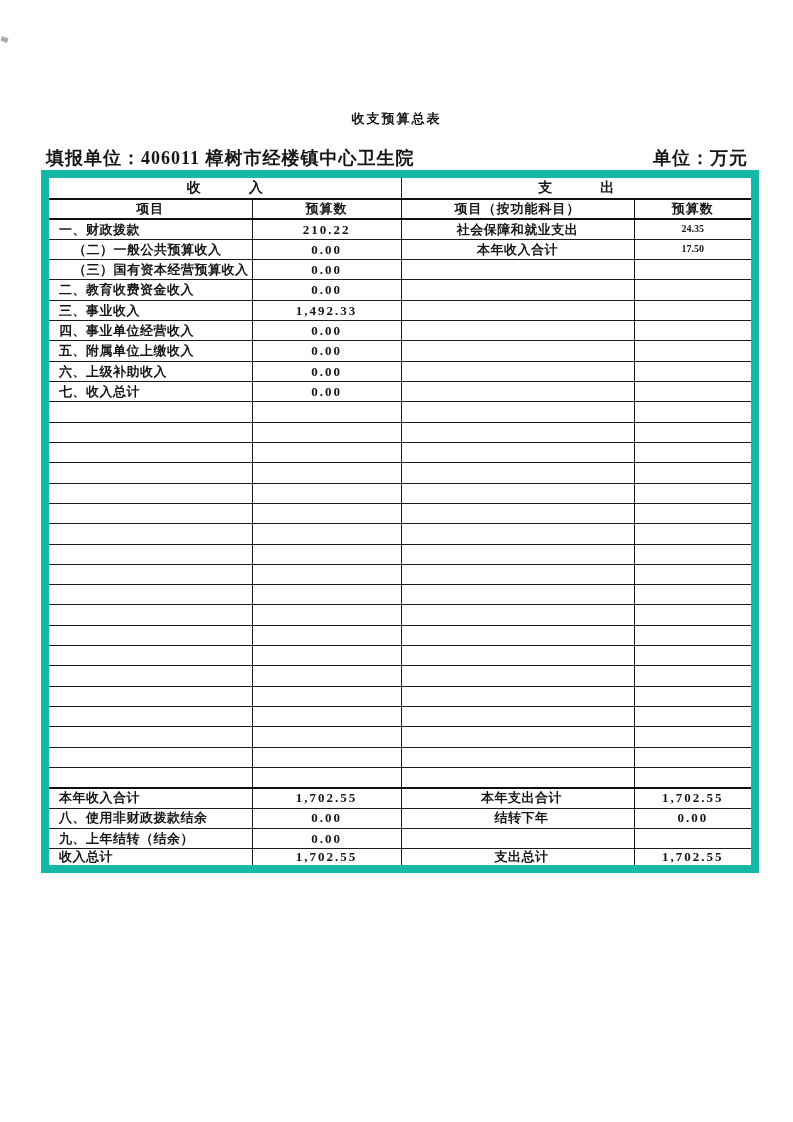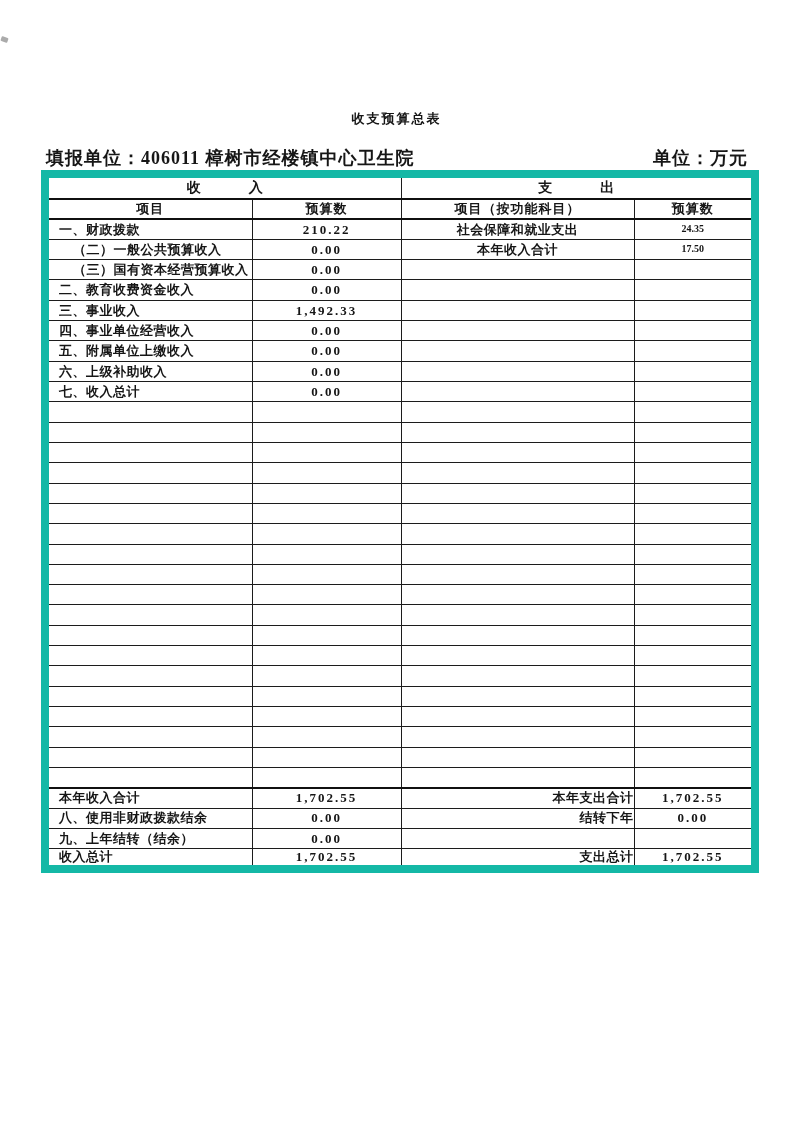--- a/index.html
+++ b/index.html
@@ -43,21 +43,21 @@
   }
   tr.h2row th {
     height:18px; text-align:center; letter-spacing:1px;
     border-bottom:2px solid #101010;
   }
   tbody tr { height:20.32px; }
   tbody tr.thick td { border-top:2px solid #101010; }
   td.in { text-align:left; padding-left:10px; letter-spacing:0.5px; }
   td.in.sub { padding-left:24px; }
   td.iv, td.ev { text-align:center; letter-spacing:2px; }
-  td.ex { text-align:right; padding-left:8px; letter-spacing:0.5px; }
+  td.ex { text-align:center; padding-left:8px; letter-spacing:0.5px; }
   td.ex.c { text-align:center; padding-left:0; }
   td.ev.b {
     font-family:Liberation Serif, serif;
     letter-spacing:0; font-size:10px;
   }
 </style>
 </head>
 <body>
 
 <div class="smudge"></div>

